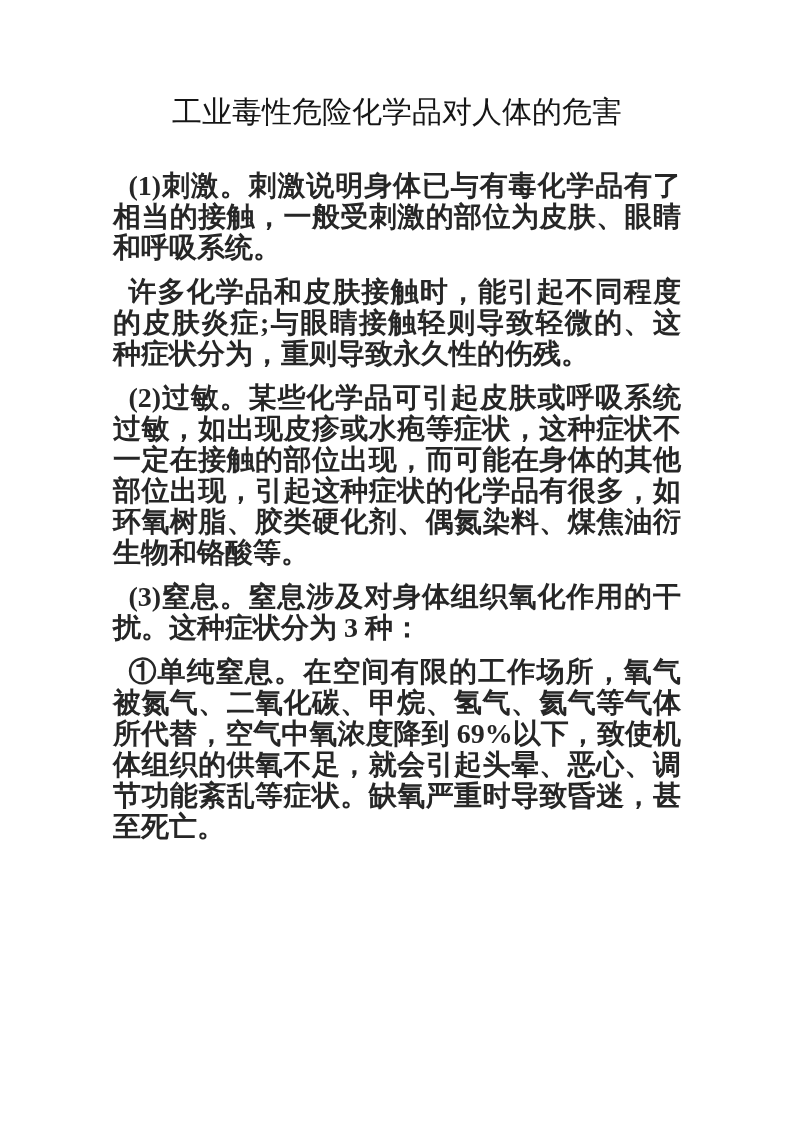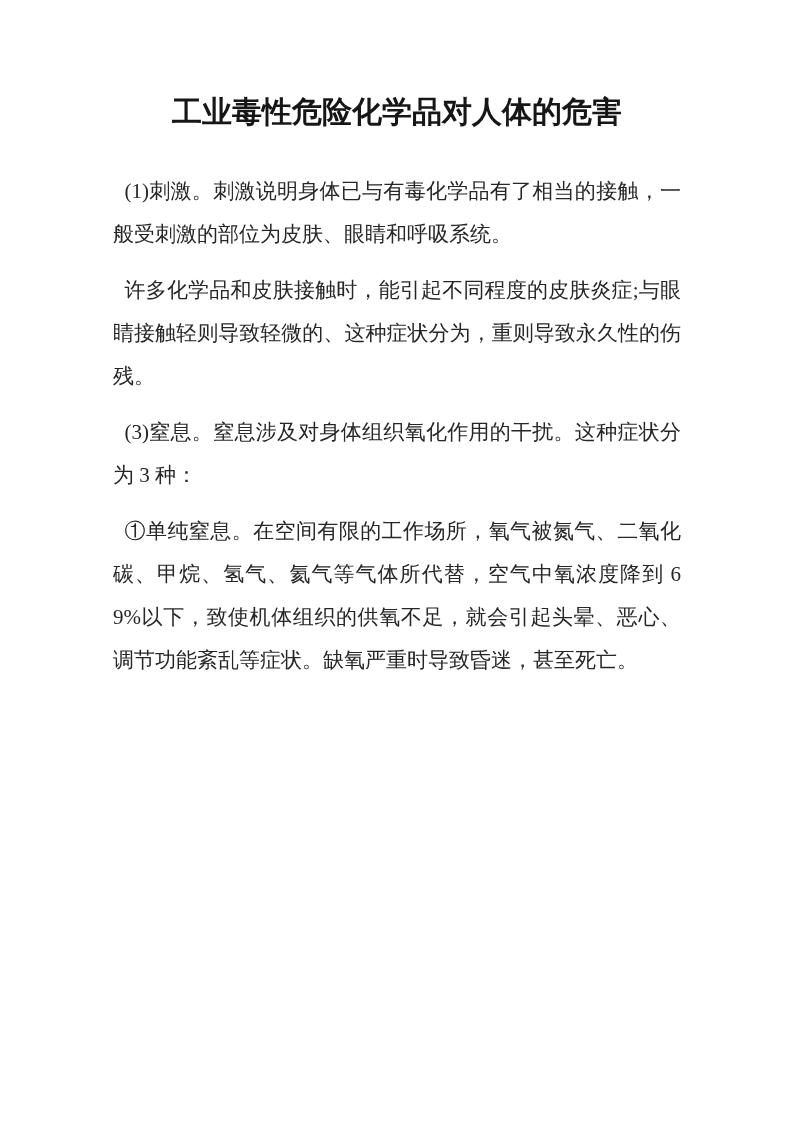--- a/index.html
+++ b/index.html
@@ -15,47 +15,49 @@
     background: #ffffff;
     padding: 92px 112px 40px 113px;
     font-family: "Liberation Serif", "DejaVu Serif", serif;
     color: #262626;
     overflow: hidden;
   }
   .doc-title {
     margin: 0 0 38px 0;
     font-size: 30px;
     line-height: 40px;
-    font-weight: bold;
+    font-weight: normal;
     text-align: center;
     color: #161616;
     white-space: nowrap;
   }
   .para {
     margin: 13px 0 0 0;
-    font-size: 21px;
-    line-height: 43px;
+    font-size: 28px;
+    line-height: 31px;
     text-align: justify;
     text-indent: 0.55em;
     word-break: break-all;
     color: #262626;
+    font-weight: bold;
   }
   .para:first-of-type {
     margin-top: 0;
   }
 </style>
 </head>
 <body>
 
 <div class="page">
   <h1 class="doc-title">工业毒性危险化学品对人体的危害</h1>
 
   <p class="para">(1)刺激。刺激说明身体已与有毒化学品有了相当的接触，一般受刺激的部位为皮肤、眼睛和呼吸系统。</p>
 
   <p class="para">许多化学品和皮肤接触时，能引起不同程度的皮肤炎症;与眼睛接触轻则导致轻微的、这种症状分为，重则导致永久性的伤残。</p>
 
 
+  <p class="para">(2)过敏。某些化学品可引起皮肤或呼吸系统过敏，如出现皮疹或水疱等症状，这种症状不一定在接触的部位出现，而可能在身体的其他部位出现，引起这种症状的化学品有很多，如环氧树脂、胶类硬化剂、偶氮染料、煤焦油衍生物和铬酸等。</p>
 
 
   <p class="para">(3)窒息。窒息涉及对身体组织氧化作用的干扰。这种症状分为 3 种：</p>
 
   <p class="para">①单纯窒息。在空间有限的工作场所，氧气被氮气、二氧化碳、甲烷、氢气、氦气等气体所代替，空气中氧浓度降到 69%以下，致使机体组织的供氧不足，就会引起头晕、恶心、调节功能紊乱等症状。缺氧严重时导致昏迷，甚至死亡。</p>
 </div>
 
 </body></html>

